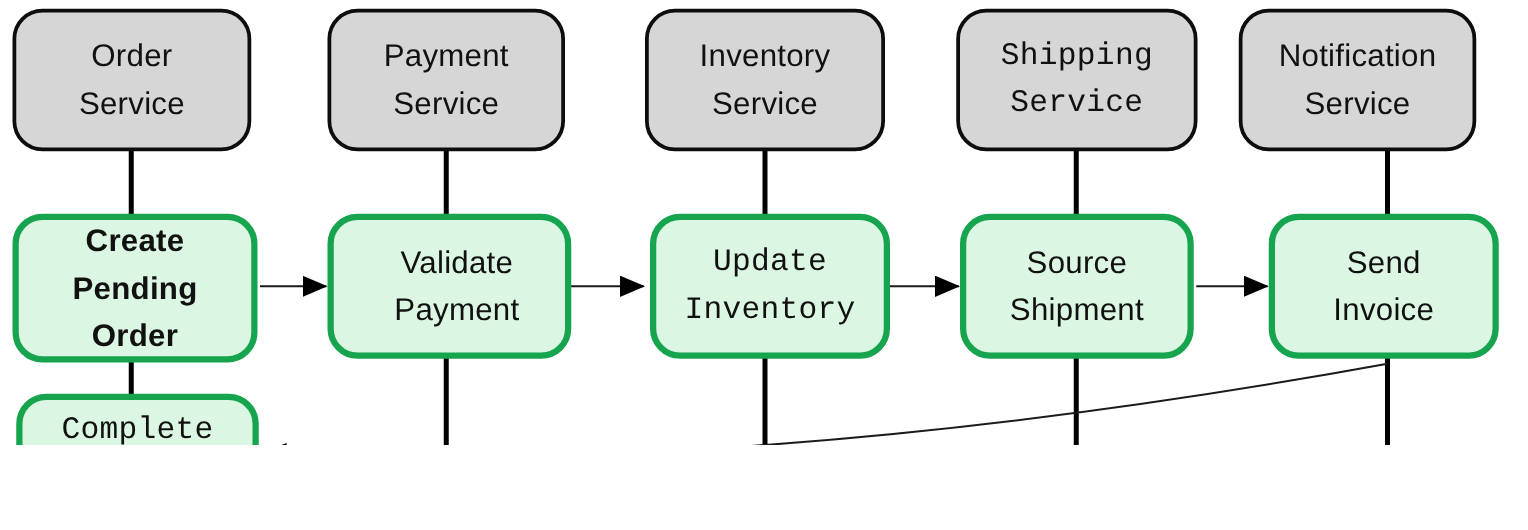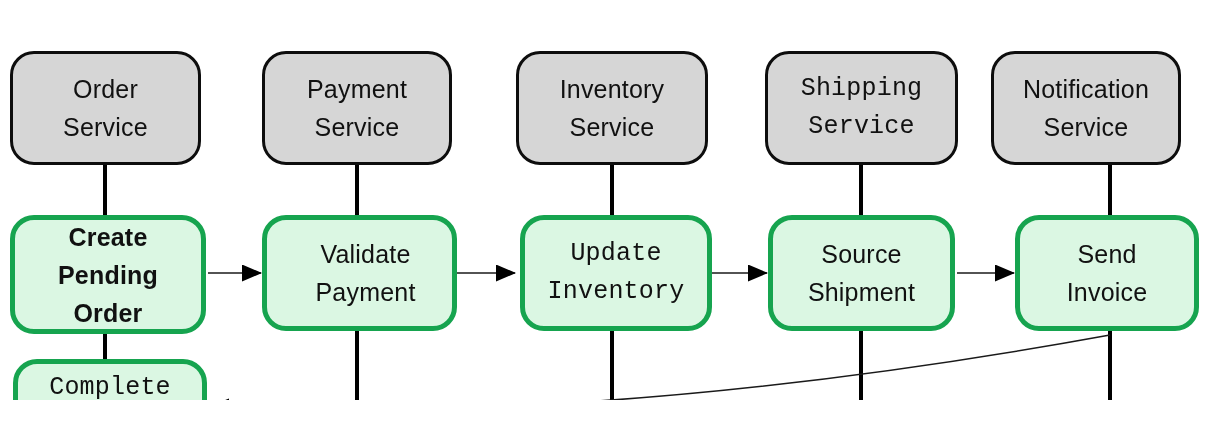--- a/index.html
+++ b/index.html
@@ -7,21 +7,20 @@
     padding: 0;
     background: #ffffff;
     font-family: "Liberation Sans", "DejaVu Sans", sans-serif;
   }
   .canvas {
     position: relative;
     width: 1222px;
     height: 356px;
     background: #ffffff;
     overflow: hidden;
-    margin-top: 44px;
   }
   .wires {
     position: absolute;
     left: 0;
     top: 0;
     z-index: 1;
   }
   .box {
     position: absolute;
     z-index: 2;

